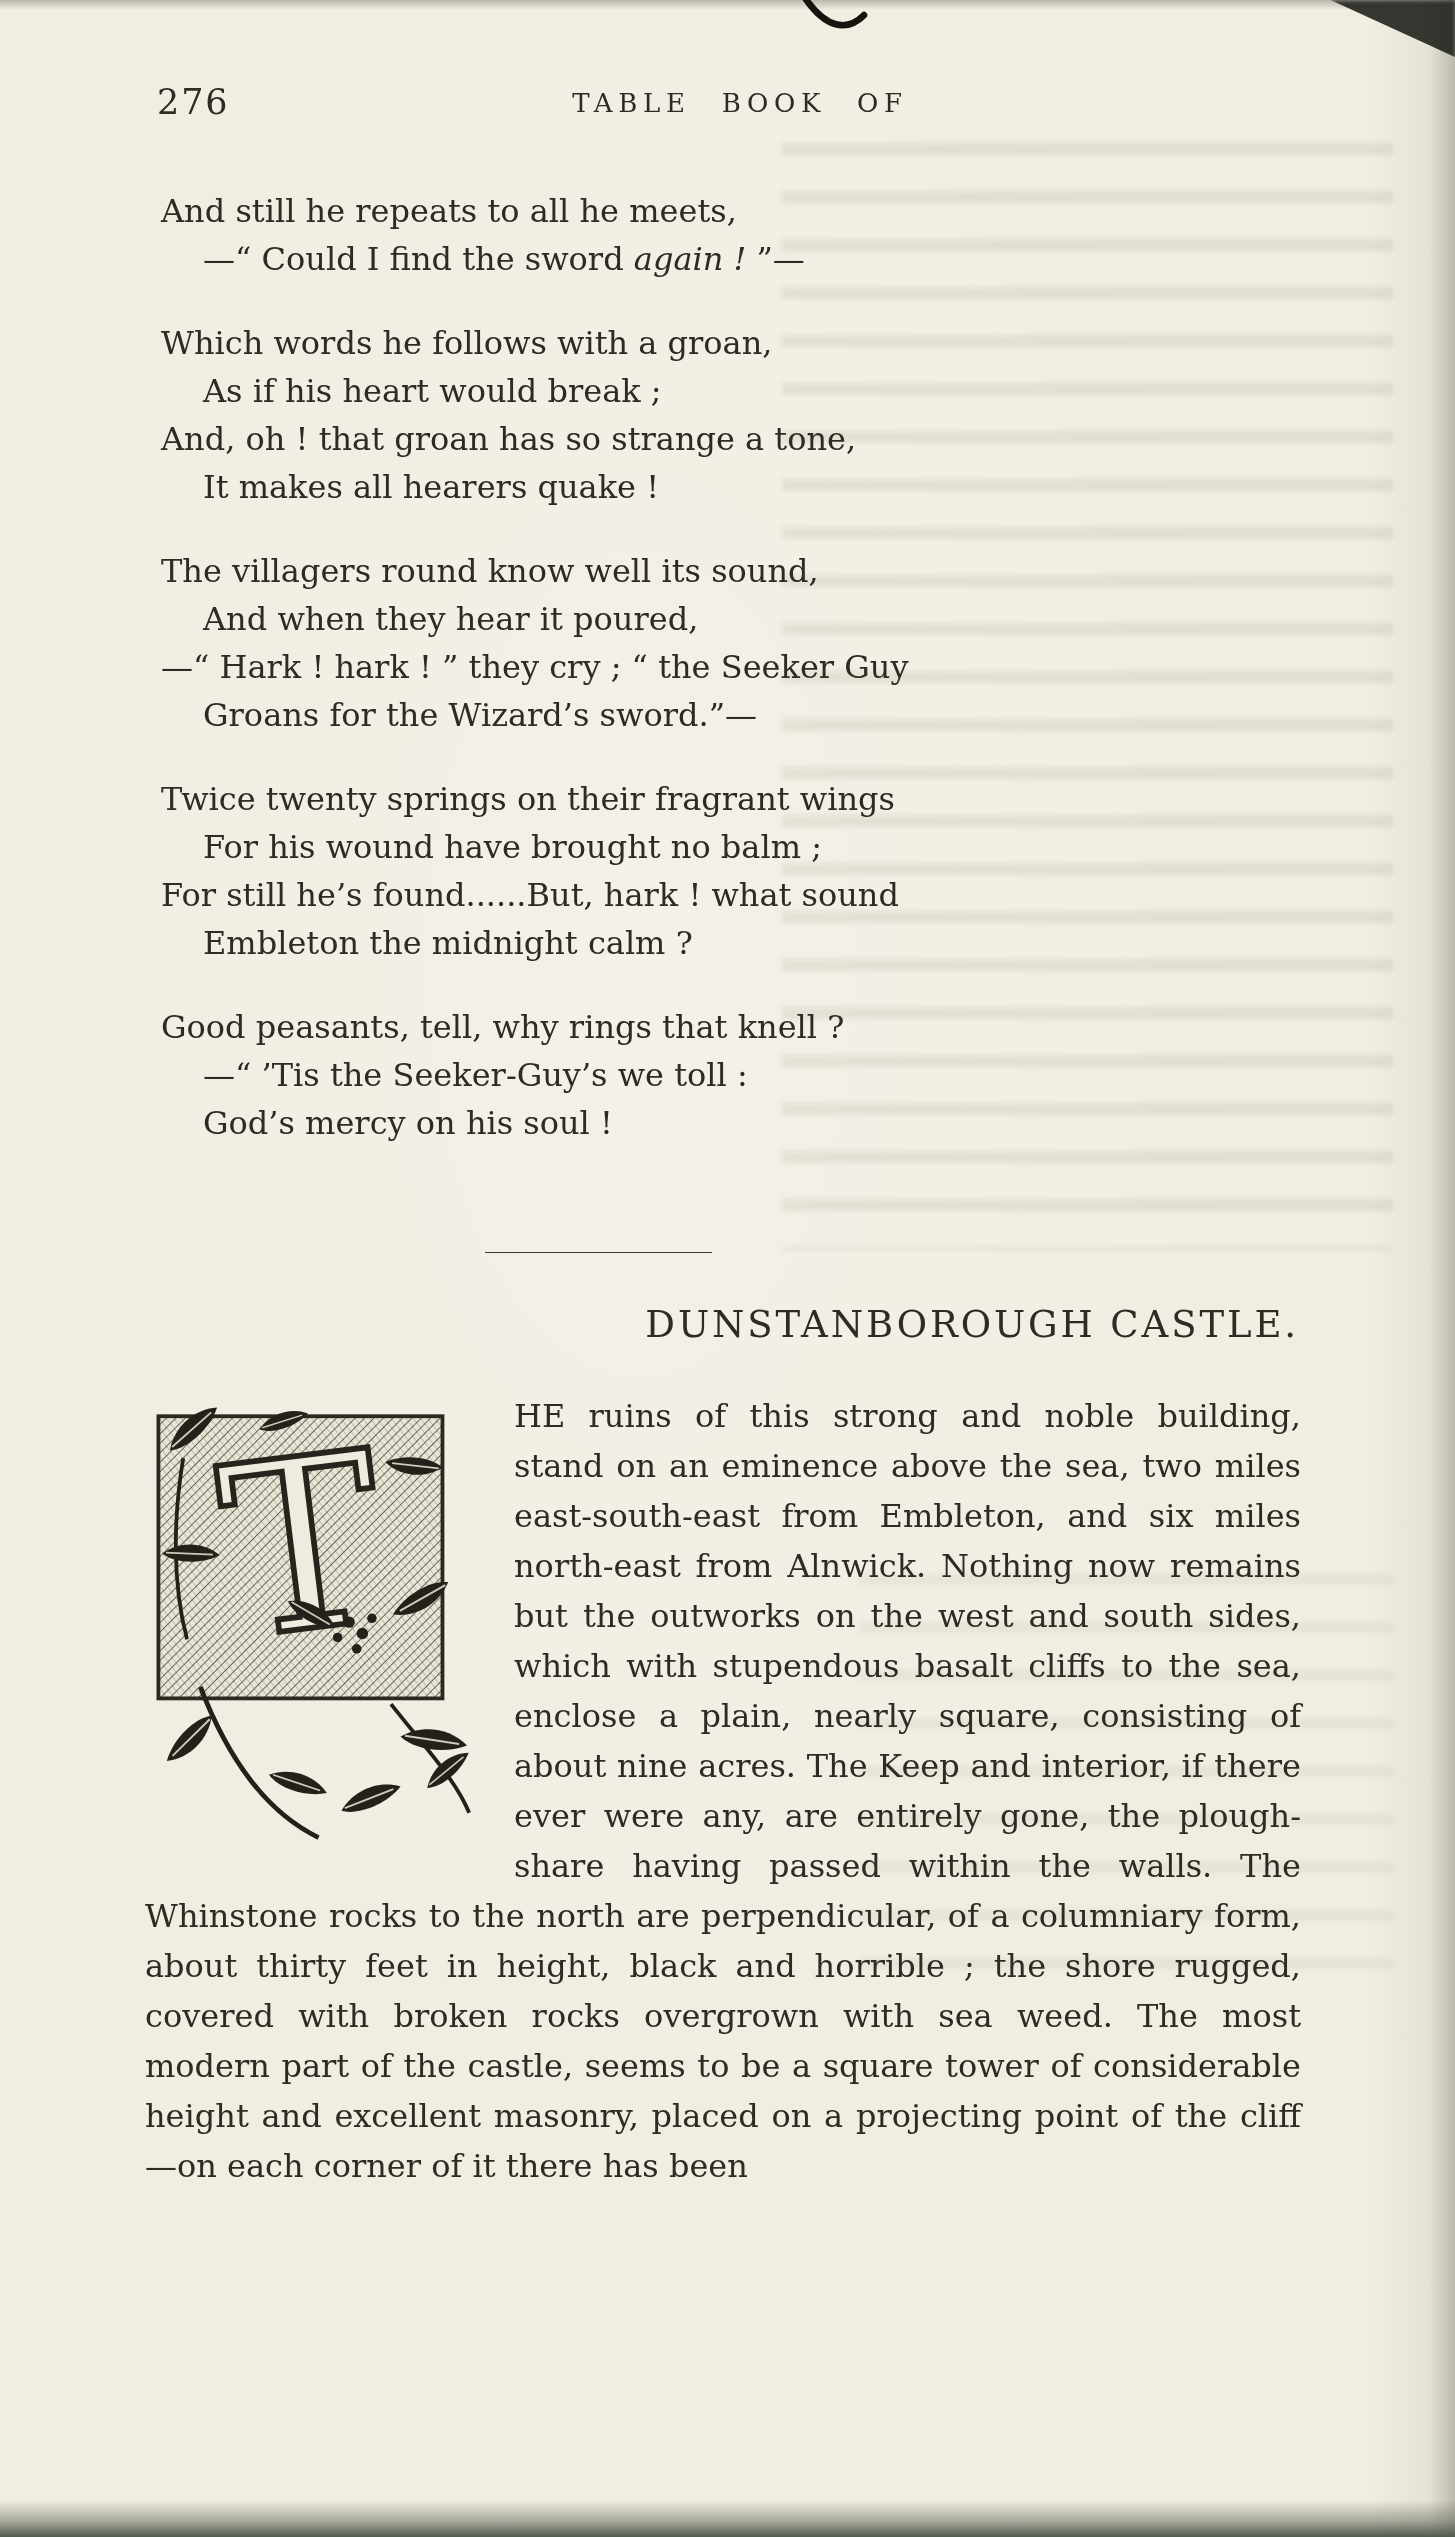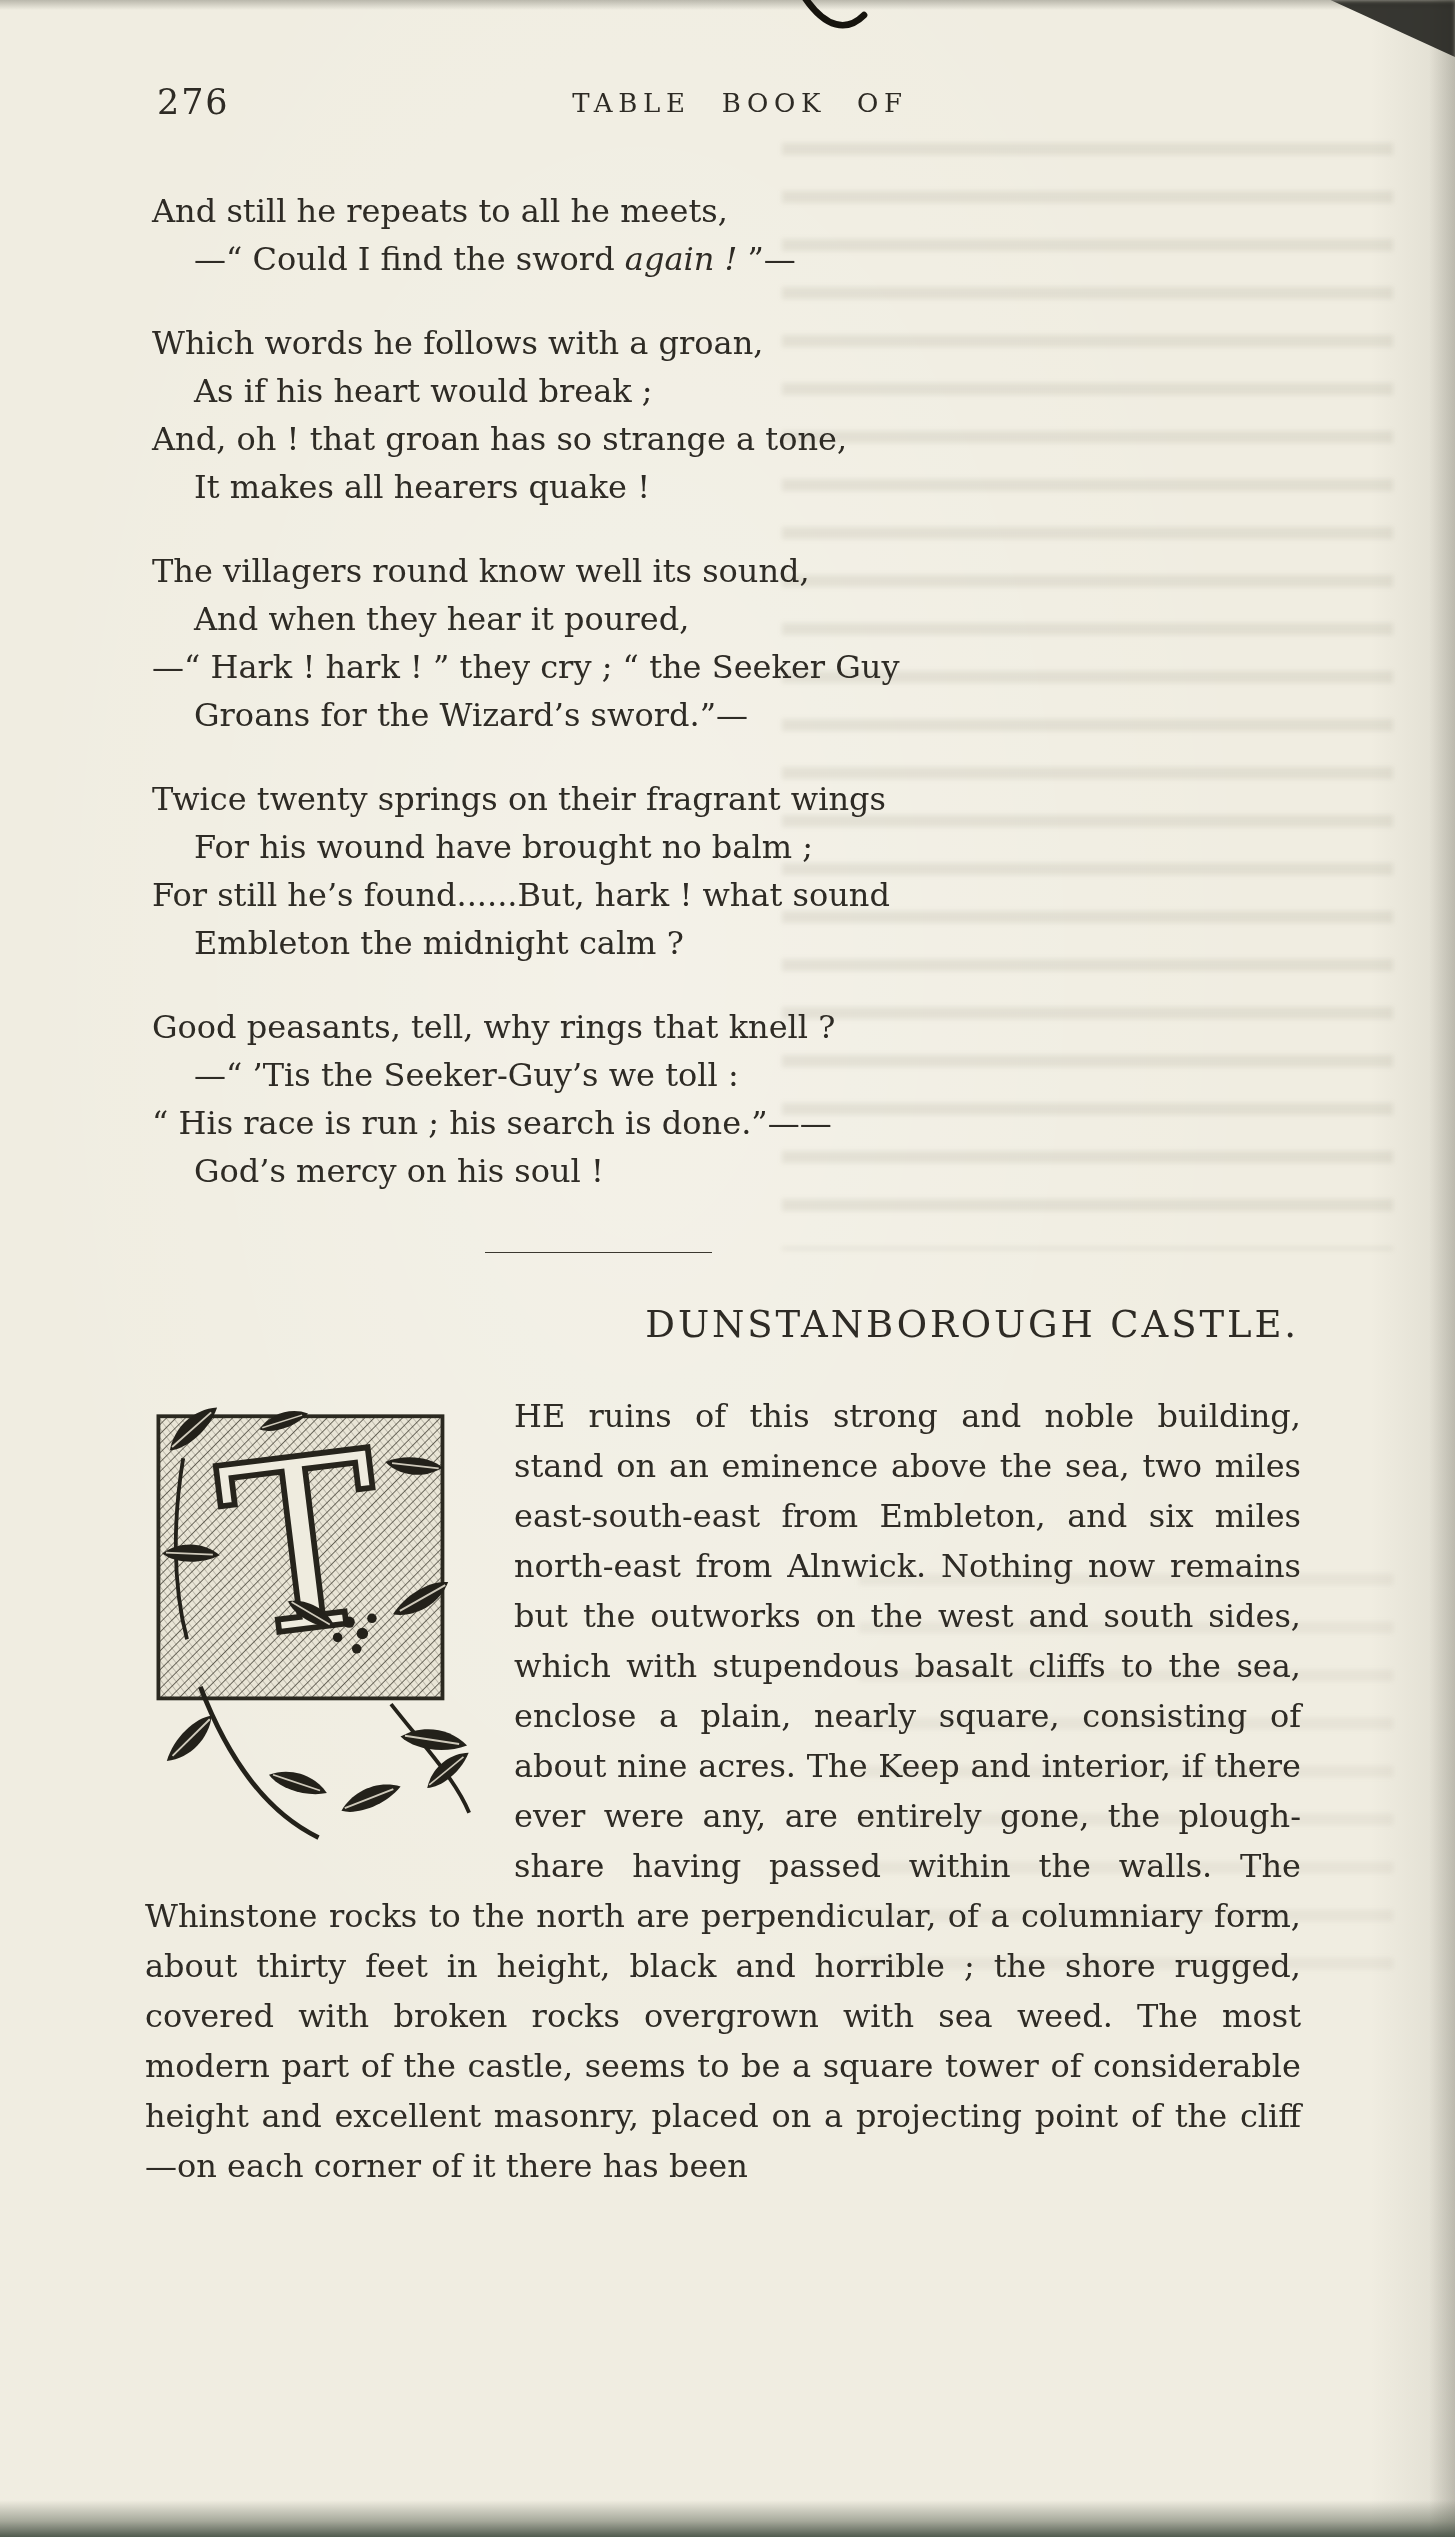--- a/index.html
+++ b/index.html
@@ -34,21 +34,21 @@
     position:absolute;top:1574px;right:63px;width:534px;height:410px;
     background:repeating-linear-gradient(to bottom,
       rgba(112,106,82,0.07) 0 11.4px, rgba(112,106,82,0) 11.4px 48px);
     filter:blur(2.9px);pointer-events:none;}
   
   .header{position:absolute;top:82px;left:12px;width:100%;height:48px;}
   .pagenum{position:absolute;left:145px;top:0;font-size:35px;letter-spacing:1.9px;}
   .running-head{display:block;text-align:center;font-size:26px;
     letter-spacing:5.7px;word-spacing:17px;padding-top:5.7px;}
   
-  .poem{position:absolute;top:187px;left:152px;width:1164px;
+  .poem{position:absolute;top:187px;left:161px;width:1164px;
     font-size:32px;line-height:48px;}
   .stanza{margin-bottom:36px;}
   .poem-line{white-space:nowrap;}
   .poem-line.indent{padding-left:42px;}
   .poem em{font-style:italic;}
   
   .separator{position:absolute;top:1252px;left:485px;width:227px;margin:0;
     border:none;border-top:1.9px solid #3b382f;}
   .section-title{position:absolute;top:1303px;left:145px;width:1154px;margin:0;
     text-align:right;font-size:37px;font-weight:normal;letter-spacing:2.9px;}
@@ -98,21 +98,20 @@
       </div>
       <div class="stanza">
         <div class="poem-line"><span>Twice twenty springs on their fragrant wings</span></div>
         <div class="poem-line indent"><span>For his wound have brought no balm ;</span></div>
         <div class="poem-line"><span>For still he’s found......But, hark ! what sound</span></div>
         <div class="poem-line indent"><span>Embleton the midnight calm ?</span></div>
       </div>
       <div class="stanza">
         <div class="poem-line"><span>Good peasants, tell, why rings that knell ?</span></div>
         <div class="poem-line indent"><span>—“ ’Tis the Seeker-Guy’s we toll :</span></div>
-        <div class="poem-line"><span>“ His race is run ; his search is done.”——</span></div>
         <div class="poem-line indent"><span>God’s mercy on his soul !</span></div>
       </div>
     </div>
 
   <hr class="separator">
   <h2 class="section-title">DUNSTANBOROUGH CASTLE.</h2>
 
   <div class="prose">
     <span class="woodcut">
       <svg viewBox="0 0 345 470" width="329" height="448" style="font-size:34px">

